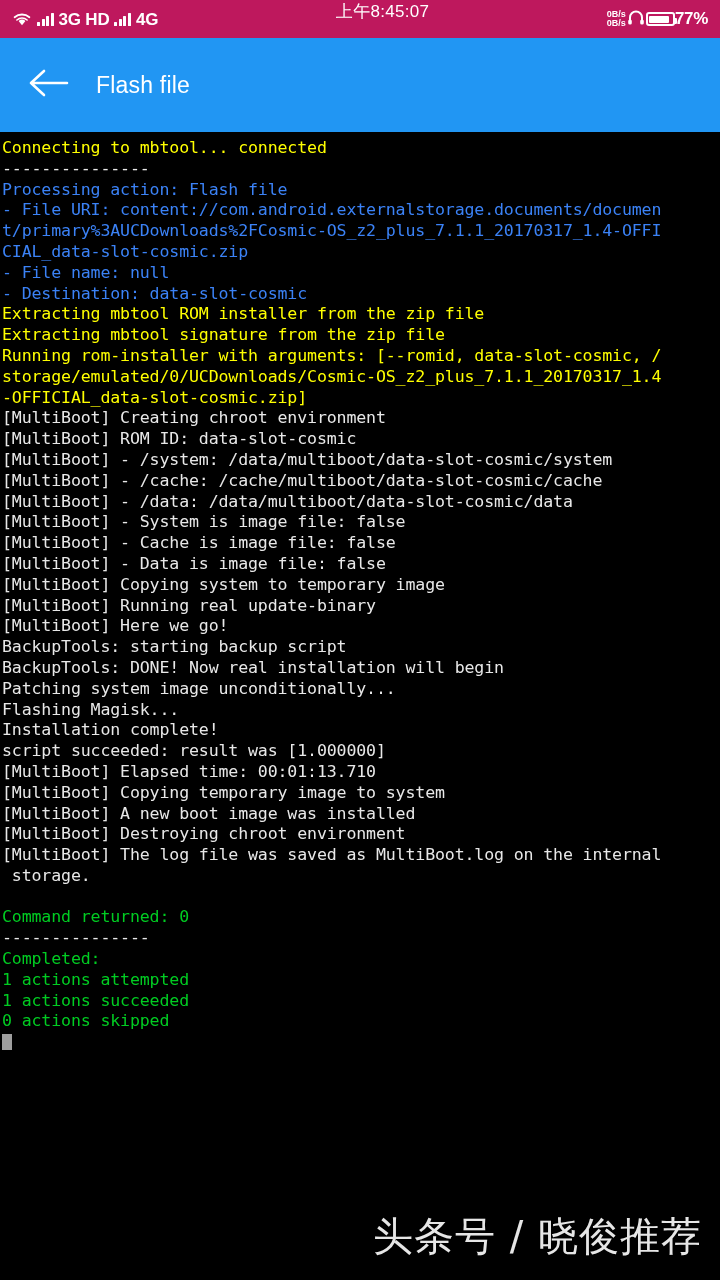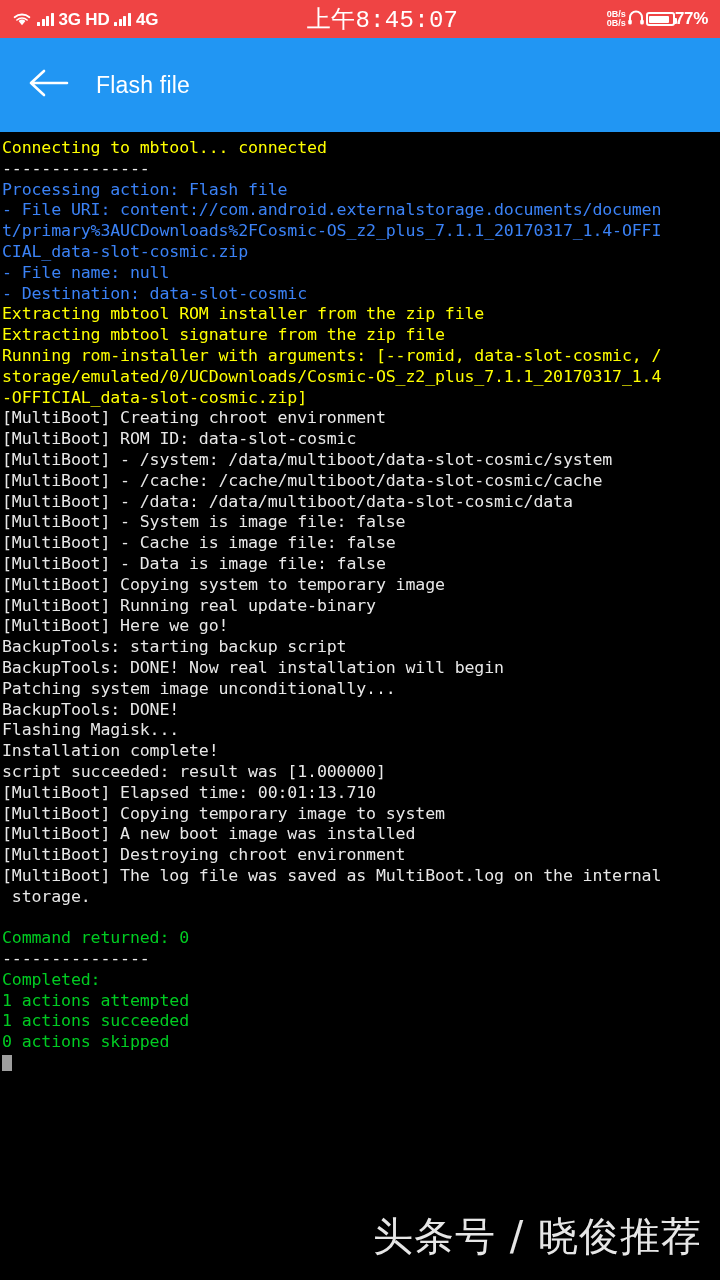--- a/index.html
+++ b/index.html
@@ -21,39 +21,37 @@
     background: #000000;
     overflow: hidden;
   }
 
   
   .statusbar {
     position: absolute;
     top: 0; left: 0;
     width: 720px;
     height: 38px;
-    background: #ef4444;
-    display: flex;
-    align-items: center;
+    background: #be185d;
+    display: flex;
     box-sizing: border-box;
     padding: 0 12px;
   }
   .sb-left {
     display: flex;
     align-items: center;
     gap: 5px;
     flex: 0 0 auto;
   }
   .sb-center {
     flex: 1 1 auto;
     text-align: center;
     color: #ffffff;
-    font-size: 24px;
+    font-size: 17px;
     letter-spacing: 0.3px;
-    font-family: Liberation Mono, monospace;
   }
   .sb-right {
     display: flex;
     align-items: center;
     gap: 0;
     flex: 0 0 auto;
   }
   .sb-text {
     color: #ffffff;
     font-size: 17px;
@@ -273,21 +271,20 @@
       <div class="term-line c-white">[MultiBoot] - /data: /data/multiboot/data-slot-cosmic/data</div>
       <div class="term-line c-white">[MultiBoot] - System is image file: false</div>
       <div class="term-line c-white">[MultiBoot] - Cache is image file: false</div>
       <div class="term-line c-white">[MultiBoot] - Data is image file: false</div>
       <div class="term-line c-white">[MultiBoot] Copying system to temporary image</div>
       <div class="term-line c-white">[MultiBoot] Running real update-binary</div>
       <div class="term-line c-white">[MultiBoot] Here we go!</div>
       <div class="term-line c-white">BackupTools: starting backup script</div>
       <div class="term-line c-white">BackupTools: DONE! Now real installation will begin</div>
       <div class="term-line c-white">Patching system image unconditionally...</div>
-      <div class="term-line c-white">BackupTools: DONE!</div>
       <div class="term-line c-white">Flashing Magisk...</div>
       <div class="term-line c-white">Installation complete!</div>
       <div class="term-line c-white">script succeeded: result was [1.000000]</div>
       <div class="term-line c-white">[MultiBoot] Elapsed time: 00:01:13.710</div>
       <div class="term-line c-white">[MultiBoot] Copying temporary image to system</div>
       <div class="term-line c-white">[MultiBoot] A new boot image was installed</div>
       <div class="term-line c-white">[MultiBoot] Destroying chroot environment</div>
       <div class="term-line c-white">[MultiBoot] The log file was saved as MultiBoot.log on the internal</div>
       <div class="term-line c-white"> storage.</div>
       <div class="term-line c-white">&nbsp;</div>

